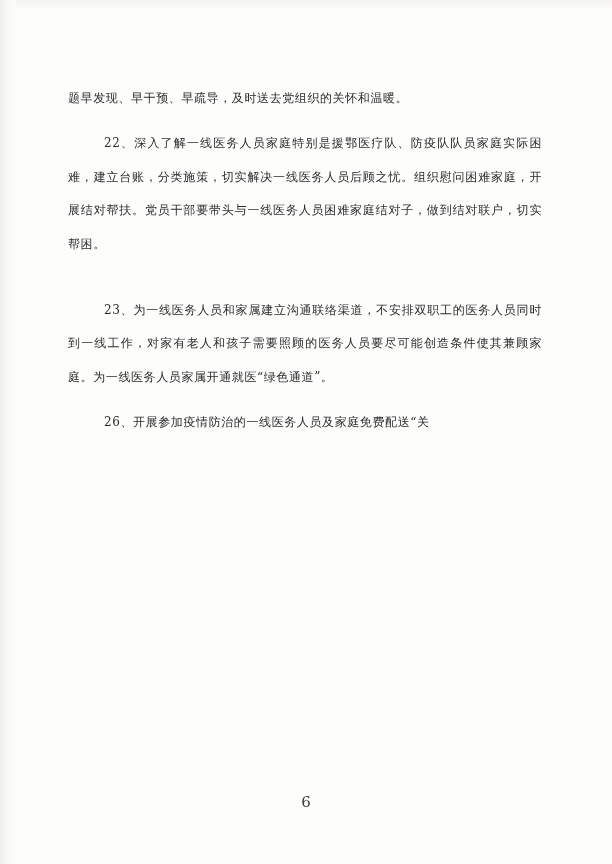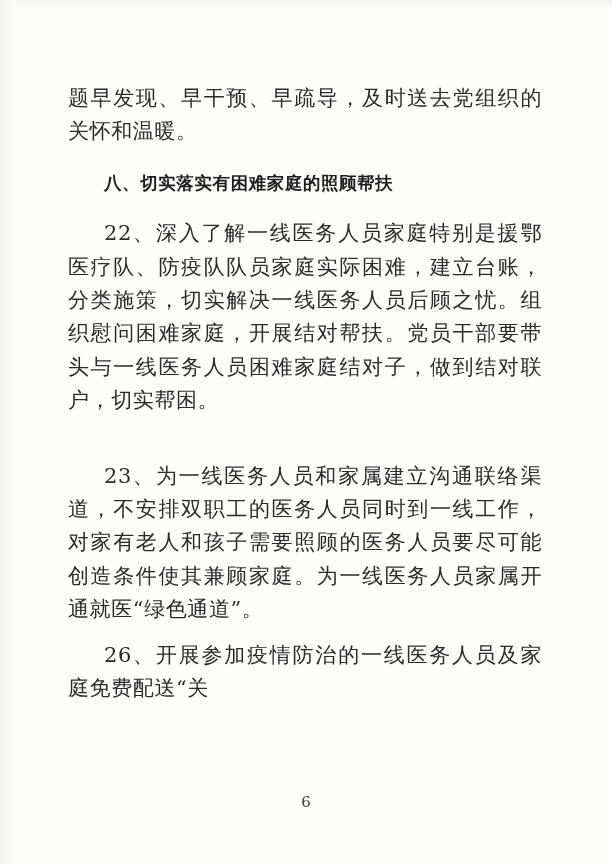--- a/index.html
+++ b/index.html
@@ -51,35 +51,35 @@
   #text-column {
     position: absolute;
     left: 68px;
     top: 82px;
     width: 474px;
   }
 
   .para {
     margin: 0;
     color: #2b2b2b;
-    font-size: 21px;
+    font-size: 12px;
     line-height: 33.4px;
     letter-spacing: 0.6px;
     text-align: justify;
     text-justify: inter-character;
     font-family: "DejaVu Serif", "Liberation Serif", serif;
   }
 
   .para.indent {
     text-indent: 36px;
     margin-top: 12px;
   }
 
   .para.gap-before {
-    margin-top: 42px;
+    margin-top: 33px;
   }
 
   .heading {
     margin: 0;
     padding-top: 18px;
     padding-bottom: 5px;
     text-indent: 36px;
     color: #1d1d1d;
     font-size: 17.4px;
     line-height: 33.4px;
@@ -105,21 +105,20 @@
 <div id="page">
 
   <div id="scan-top-shade"></div>
   <div id="scan-left-shade"></div>
   <div id="scan-noise"></div>
 
   <div id="text-column">
 
     <p class="para">题早发现、早干预、早疏导，及时送去党组织的关怀和温暖。</p>
 
-    <h2 class="heading">八、切实落实有困难家庭的照顾帮扶</h2>
 
     <p class="para indent">22、深入了解一线医务人员家庭特别是援鄂医疗队、防疫队队员家庭实际困难，建立台账，分类施策，切实解决一线医务人员后顾之忧。组织慰问困难家庭，开展结对帮扶。党员干部要带头与一线医务人员困难家庭结对子，做到结对联户，切实帮困。</p>
 
     <p class="para indent gap-before">23、为一线医务人员和家属建立沟通联络渠道，不安排双职工的医务人员同时到一线工作，对家有老人和孩子需要照顾的医务人员要尽可能创造条件使其兼顾家庭。为一线医务人员家属开通就医“绿色通道”。</p>
 
 
 
     <p class="para indent">26、开展参加疫情防治的一线医务人员及家庭免费配送“关</p>
 
   </div>

